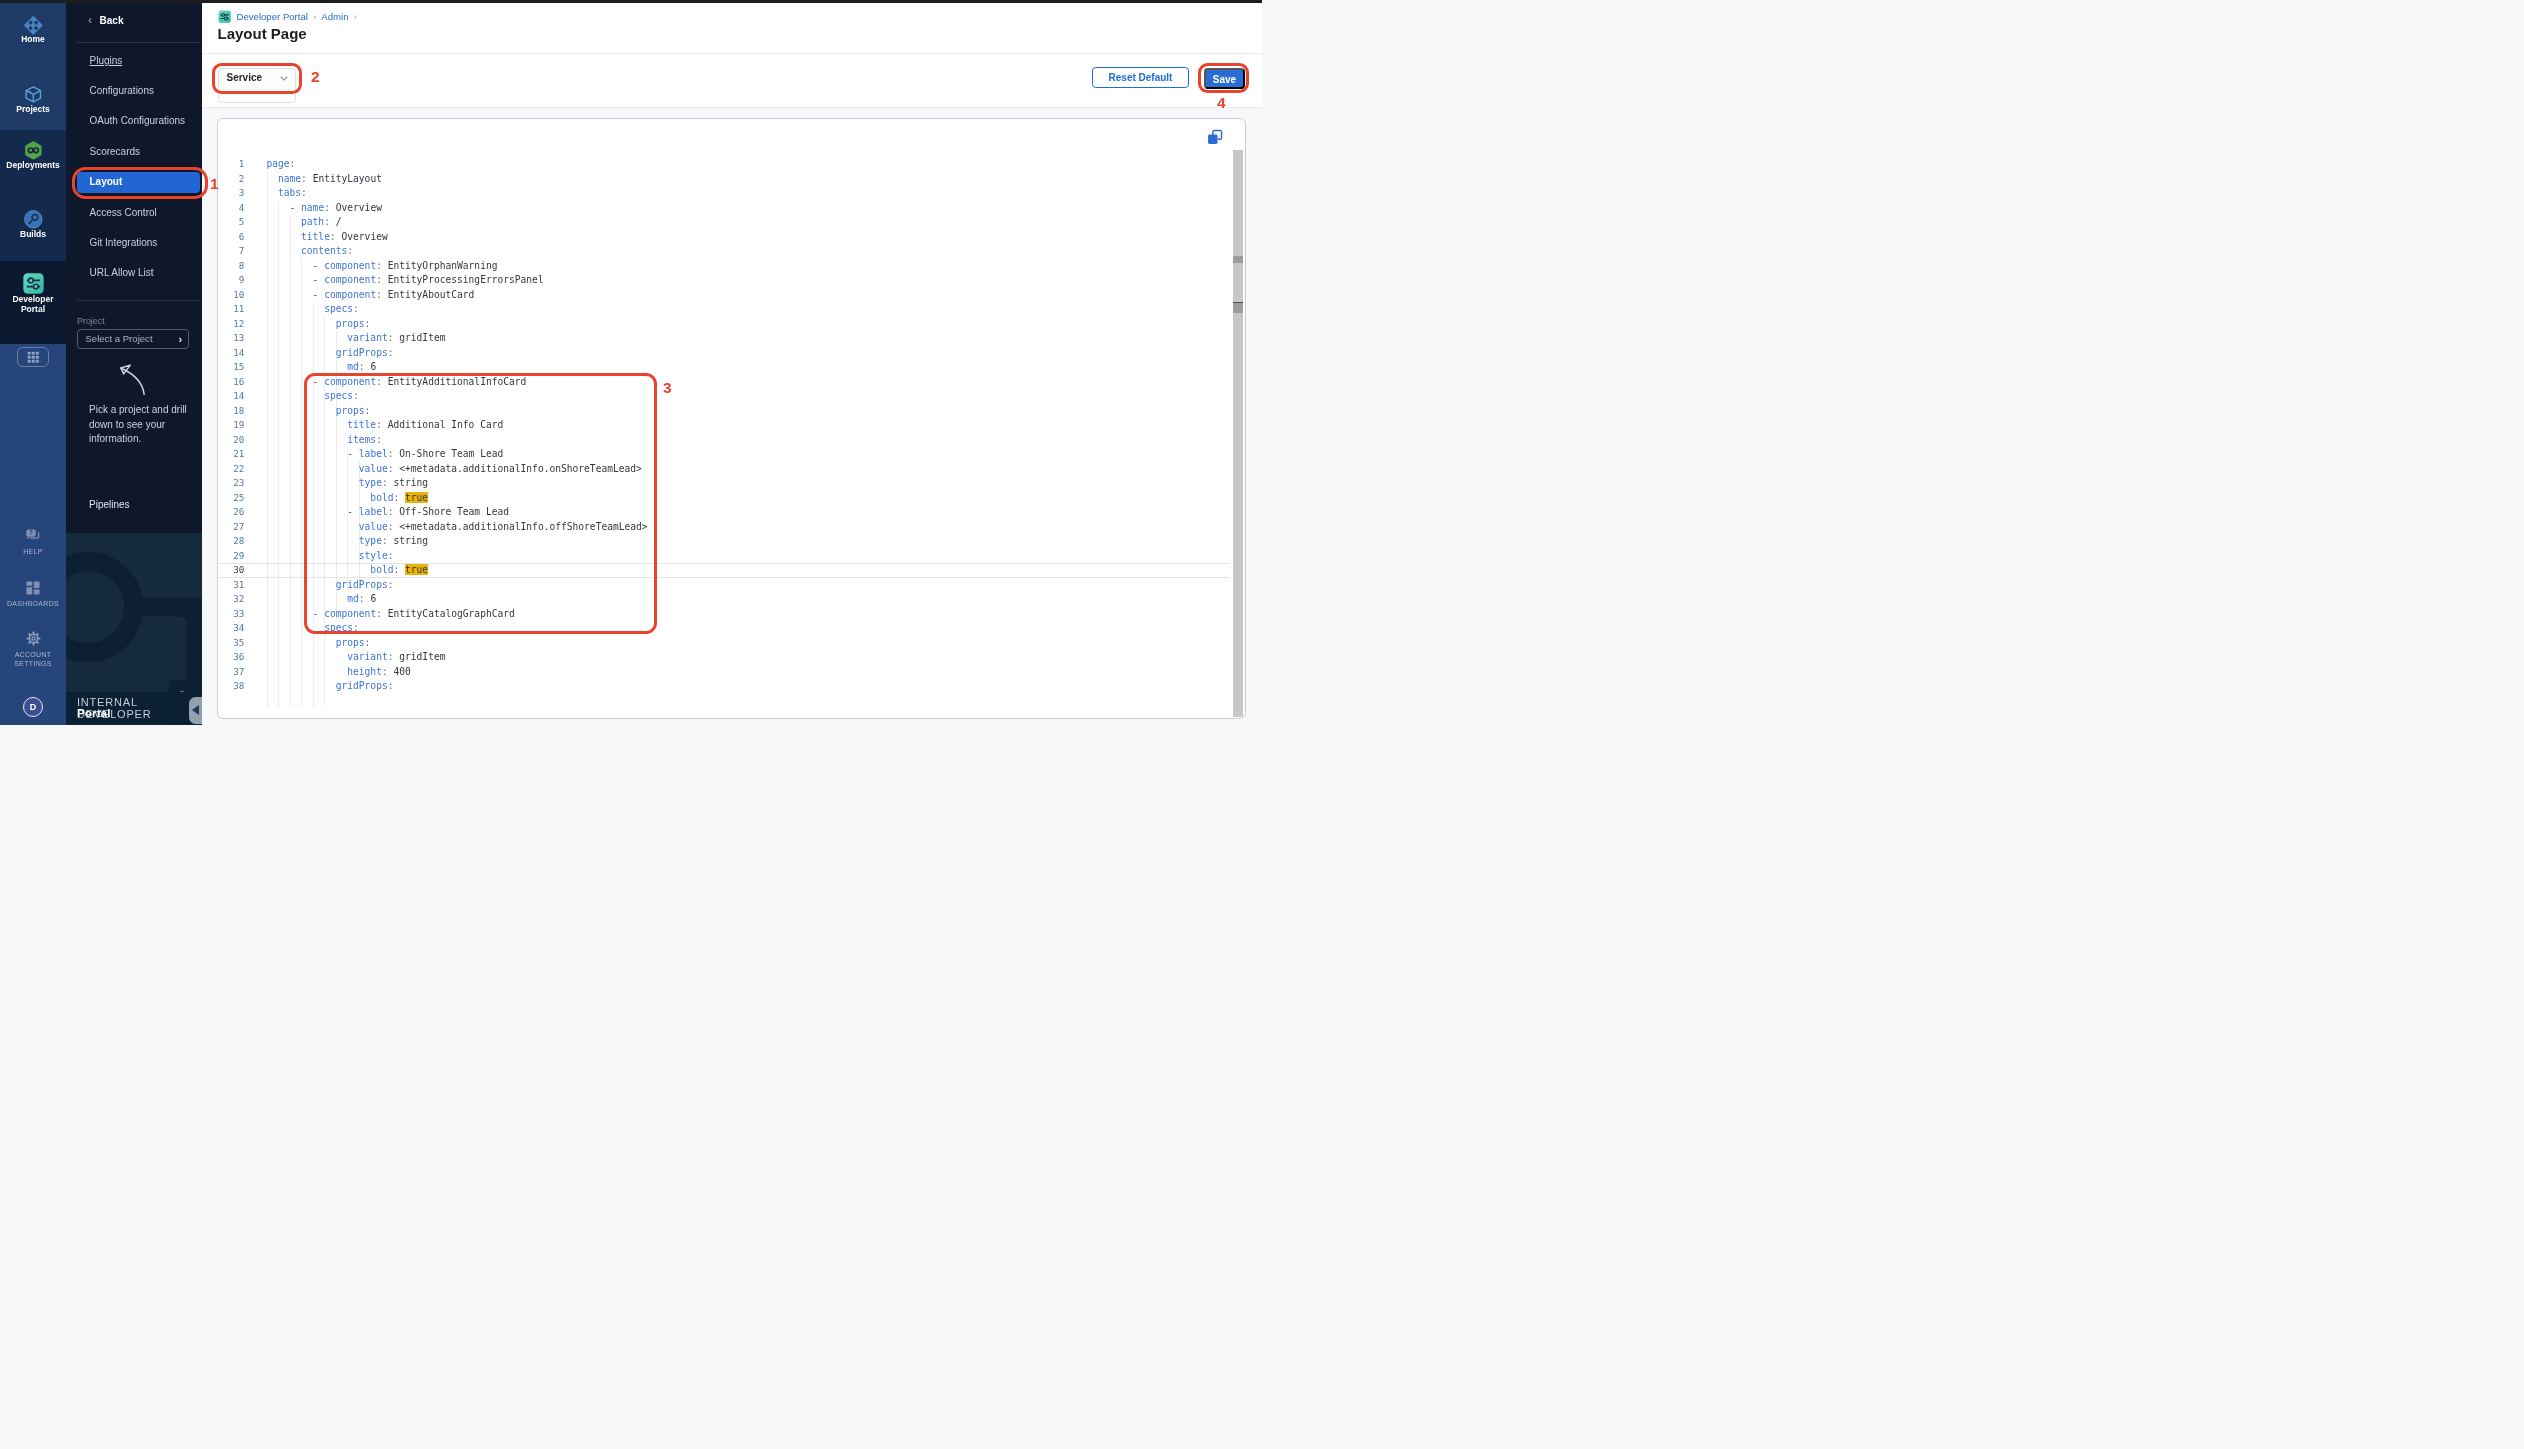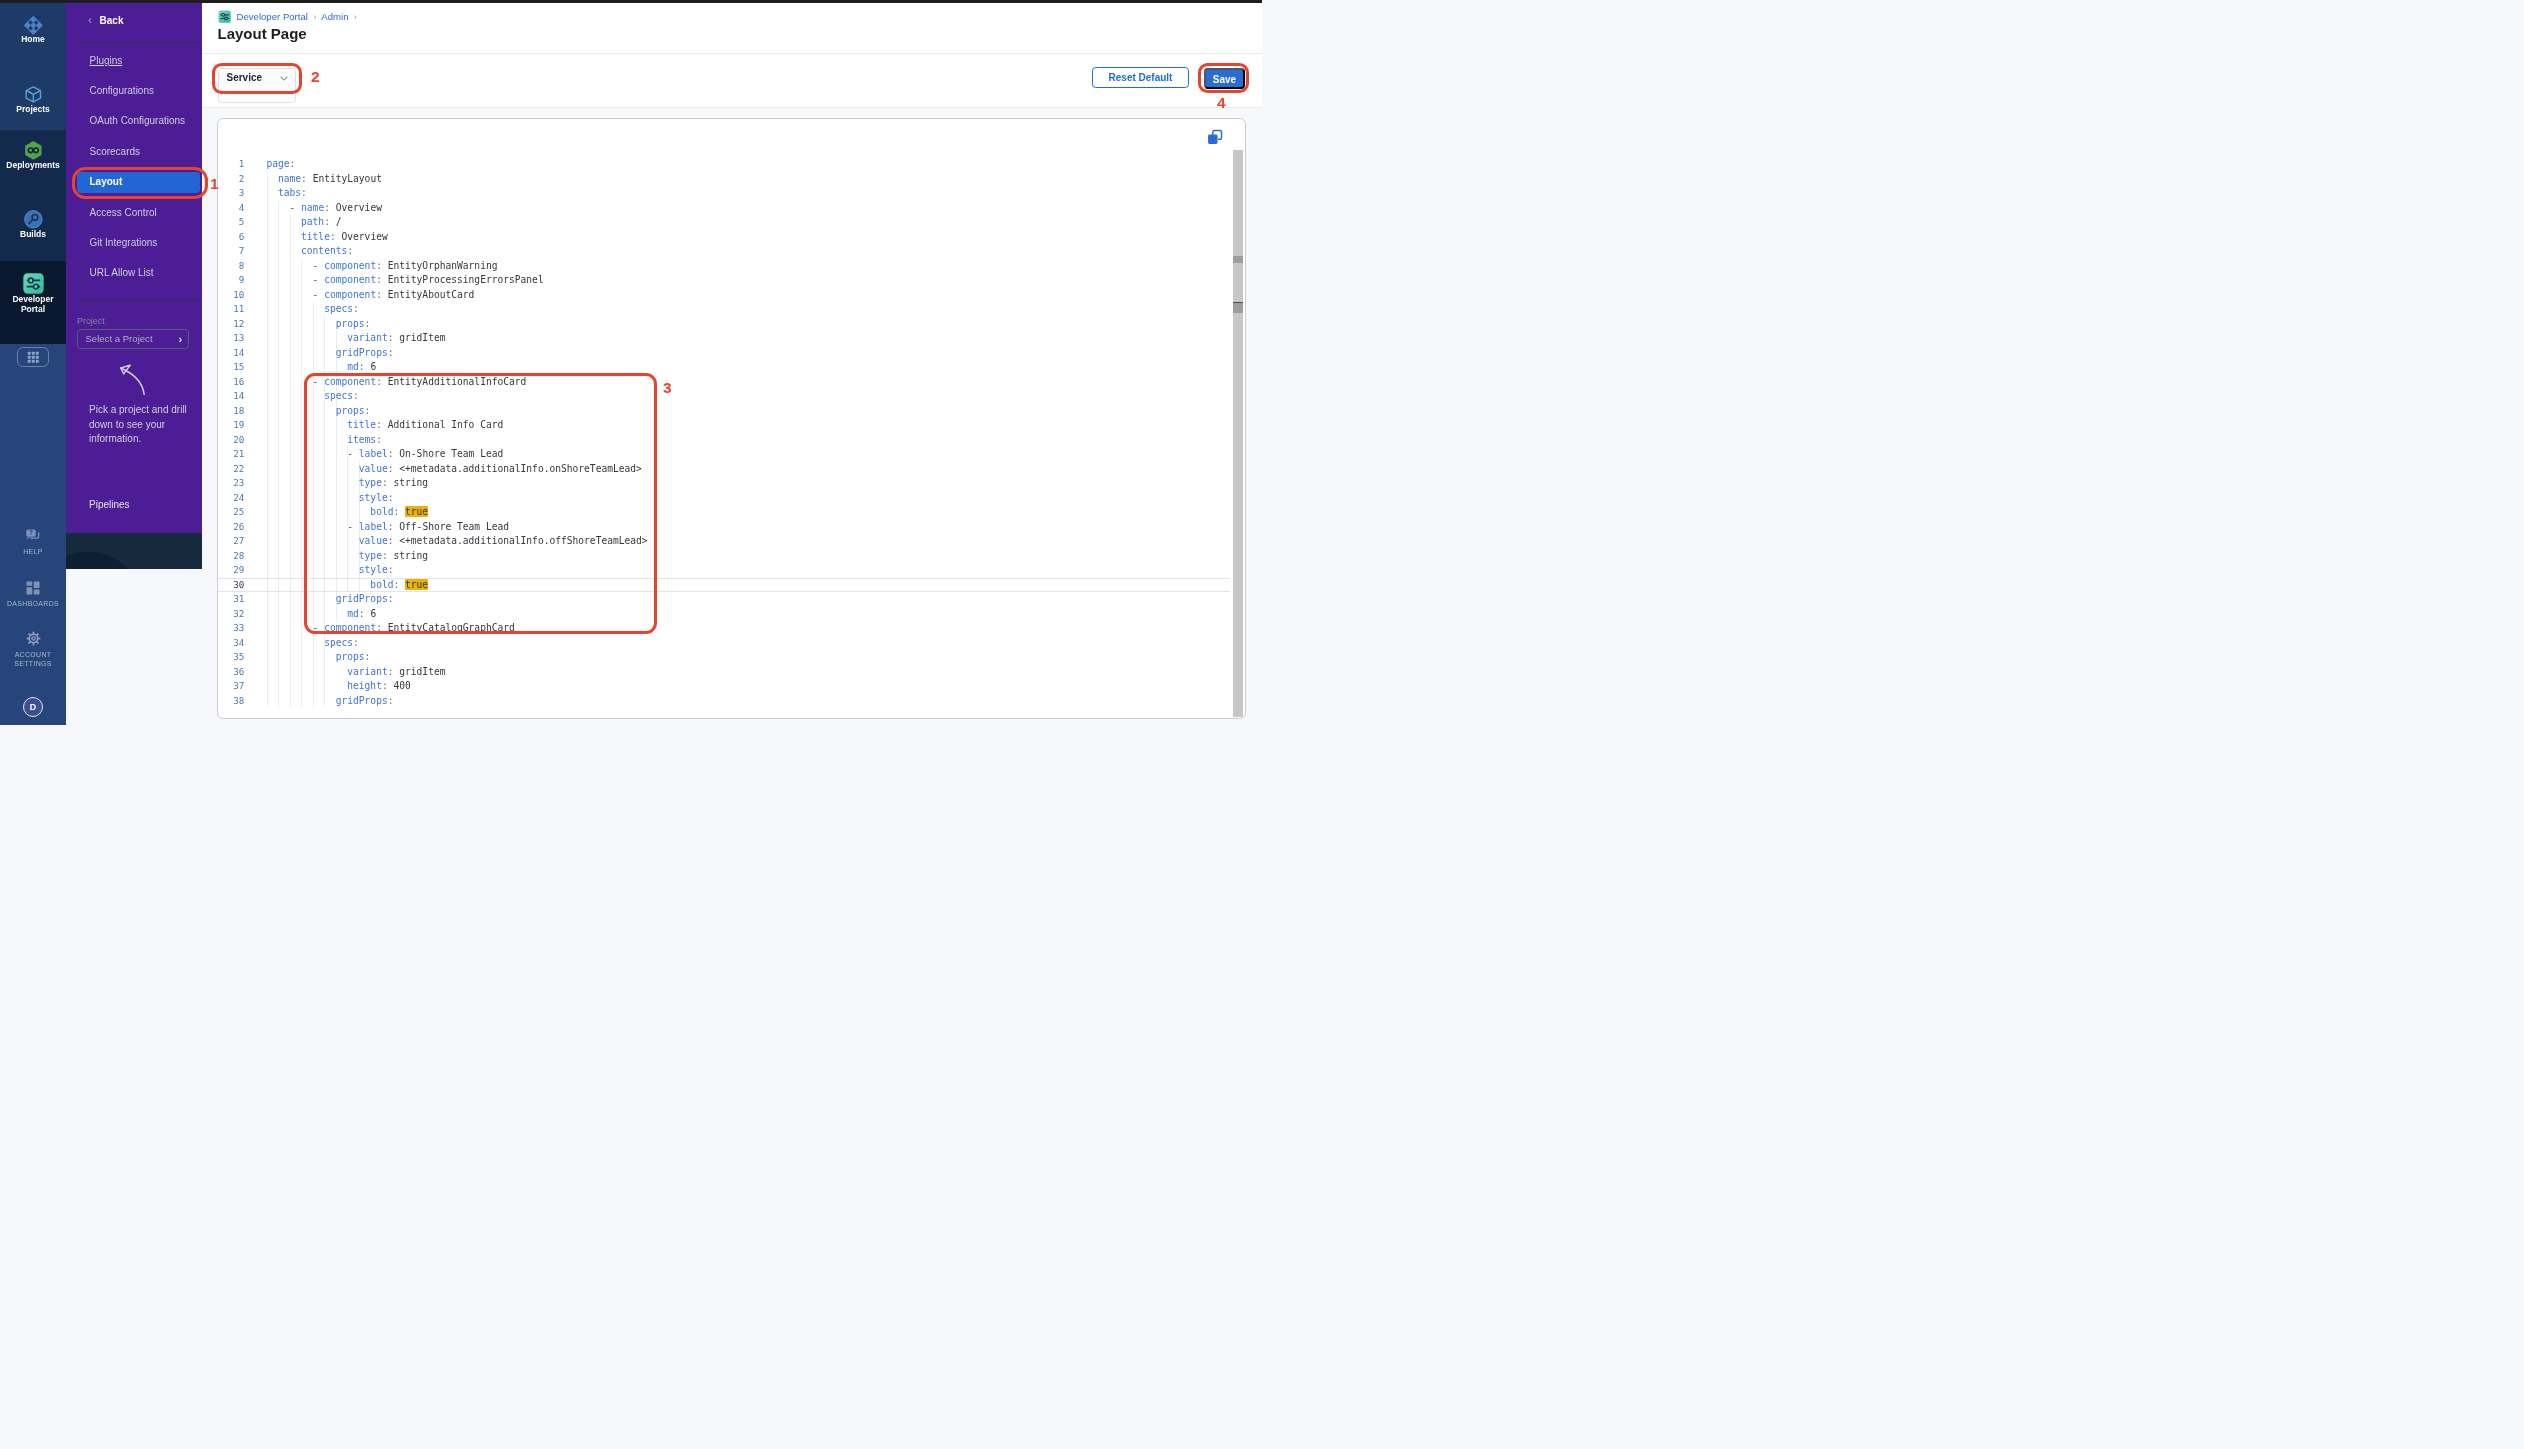--- a/index.html
+++ b/index.html
@@ -21,21 +21,21 @@
   .rail-item .ric { display:block; margin:0 auto; }
   .rail-label { display:block; margin-top:0; color:#ffffff; font-size:8.5px; font-weight:600; line-height:1.15; }
   .rail-label-sm { display:block; margin-top:3px; color:#aab5cb; font-size:7px; font-weight:500; letter-spacing:0.3px; line-height:1.3; }
   .grid-btn { position:absolute; left:17px; top:344px; width:32px; height:20px; border:0.7px solid #6d7fa6;
               border-radius:5.9px; display:flex; align-items:center; justify-content:center; cursor:pointer; }
   .avatar { position:absolute; left:23px; top:694px; width:20px; height:20px; border-radius:50%;
             background:#3f4d92; border:1.8px solid #e4e7f0; color:#fff; font-size:8.9px; font-weight:700;
             display:flex; align-items:center; justify-content:center; cursor:pointer; }
 
   
-  #sidebar { position:absolute; left:66px; top:3px; width:136px; height:566px; background:#4c1d95;
+  #sidebar { position:absolute; left:66px; top:3px; width:136px; height:722px; background:#0f172a;
              overflow:hidden; z-index:20; }
   .back-row { position:absolute; left:22px; top:10.3px; color:#fff; font-size:10px; font-weight:600; cursor:pointer; }
   .back-chev { color:#93a0b4; font-size:12.5px; font-weight:400; margin-right:7.4px; }
   .side-div { position:absolute; left:11px; width:123px; height:0.7px; background:#263750; }
   .side-item { position:absolute; left:11px; width:123px; height:20.7px; line-height:20.7px; padding-left:12.5px;
                color:#c9d1de; font-size:10px; border-radius:3.7px; cursor:pointer; white-space:nowrap; }
   .side-item.sel { background:#2266d3; color:#ffffff; font-weight:600; }
   .proj-label { position:absolute; left:11px; top:313px; color:#7d8798; font-size:8.9px; }
   .proj-select { position:absolute; left:11px; top:326px; width:112px; height:20px; border:0.7px solid #4f5d75;
                  border-radius:3.7px; color:#a9b2c3; font-size:9.6px; line-height:18.4px; padding-left:7.4px; cursor:pointer; }
@@ -346,21 +346,20 @@
           <div class="cl"><span class="ln">14</span><span class="ct">            <span class="k">gridProps</span><span class="p">:</span></span></div>
           <div class="cl"><span class="ln">15</span><span class="ct">              <span class="k">md</span><span class="p">:</span> <span class="v">6</span></span></div>
           <div class="cl"><span class="ln">16</span><span class="ct">        <span class="d">- </span><span class="k">component</span><span class="p">:</span> <span class="v">EntityAdditionalInfoCard</span></span></div>
           <div class="cl"><span class="ln">14</span><span class="ct">          <span class="k">specs</span><span class="p">:</span></span></div>
           <div class="cl"><span class="ln">18</span><span class="ct">            <span class="k">props</span><span class="p">:</span></span></div>
           <div class="cl"><span class="ln">19</span><span class="ct">              <span class="k">title</span><span class="p">:</span> <span class="v">Additional Info Card</span></span></div>
           <div class="cl"><span class="ln">20</span><span class="ct">              <span class="k">items</span><span class="p">:</span></span></div>
           <div class="cl"><span class="ln">21</span><span class="ct">              <span class="d">- </span><span class="k">label</span><span class="p">:</span> <span class="v">On-Shore Team Lead</span></span></div>
           <div class="cl"><span class="ln">22</span><span class="ct">                <span class="k">value</span><span class="p">:</span> <span class="v">&lt;+metadata.additionalInfo.onShoreTeamLead&gt;</span></span></div>
           <div class="cl"><span class="ln">23</span><span class="ct">                <span class="k">type</span><span class="p">:</span> <span class="v">string</span></span></div>
-          <div class="cl"><span class="ln">24</span><span class="ct">                <span class="k">style</span><span class="p">:</span></span></div>
           <div class="cl"><span class="ln">25</span><span class="ct">                  <span class="k">bold</span><span class="p">:</span> <span class="v hl">true</span></span></div>
           <div class="cl"><span class="ln">26</span><span class="ct">              <span class="d">- </span><span class="k">label</span><span class="p">:</span> <span class="v">Off-Shore Team Lead</span></span></div>
           <div class="cl"><span class="ln">27</span><span class="ct">                <span class="k">value</span><span class="p">:</span> <span class="v">&lt;+metadata.additionalInfo.offShoreTeamLead&gt;</span></span></div>
           <div class="cl"><span class="ln">28</span><span class="ct">                <span class="k">type</span><span class="p">:</span> <span class="v">string</span></span></div>
           <div class="cl"><span class="ln">29</span><span class="ct">                <span class="k">style</span><span class="p">:</span></span></div>
           <div class="cl active"><span class="ln">30</span><span class="ct">                  <span class="k">bold</span><span class="p">:</span> <span class="v hl">true</span></span></div>
           <div class="cl"><span class="ln">31</span><span class="ct">            <span class="k">gridProps</span><span class="p">:</span></span></div>
           <div class="cl"><span class="ln">32</span><span class="ct">              <span class="k">md</span><span class="p">:</span> <span class="v">6</span></span></div>
           <div class="cl"><span class="ln">33</span><span class="ct">        <span class="d">- </span><span class="k">component</span><span class="p">:</span> <span class="v">EntityCatalogGraphCard</span></span></div>
           <div class="cl"><span class="ln">34</span><span class="ct">          <span class="k">specs</span><span class="p">:</span></span></div>

